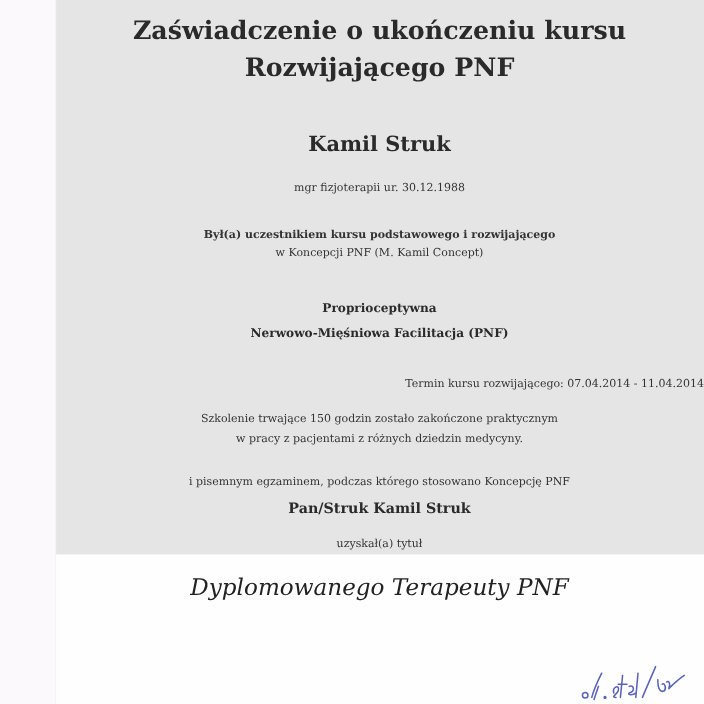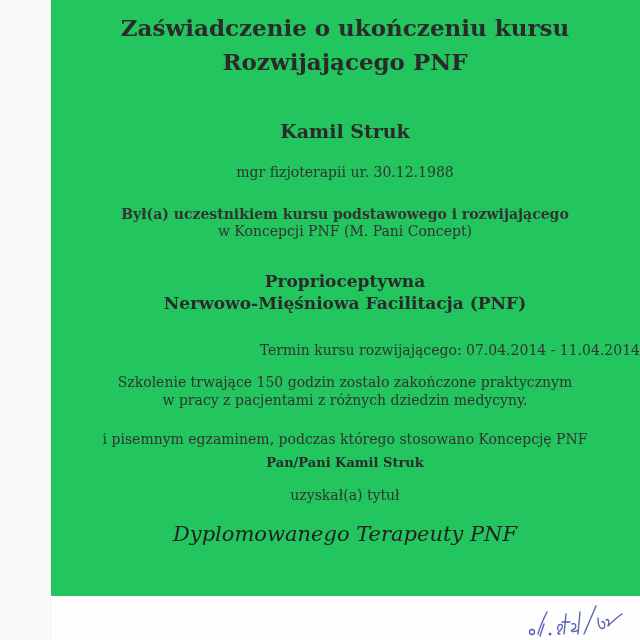--- a/index.html
+++ b/index.html
@@ -6,22 +6,22 @@
       margin: 0;
       padding: 0;
       width: 640px;
       height: 640px;
       overflow: hidden;
       background: #fefefe;
     }
     .page {
       position: relative;
       width: 640px;
-      height: 596px;
-      background: #22c55e;
+      height: 504px;
+      background: #e5e5e5;
       color: #262626;
       font-family: "DejaVu Serif", "Liberation Serif", serif;
     }
     .left-strip {
       position: absolute;
       left: 0; top: 0;
       width: 50px; height: 640px;
       background: #fbf9fc;
       border-right: 1px solid #f4f2f5;
     }
@@ -47,28 +47,28 @@
       letter-spacing: 0px;
     }
     .name {
       font-family: "DejaVu Serif", serif;
       font-weight: bold;
       font-size: 19px;
       color: #2a2a2a;
     }
     .body {
       font-family: "DejaVu Serif", serif;
-      font-size: 14px;
+      font-size: 10px;
       color: #333;
       line-height: 16px;
     }
     .subhead {
       font-family: "DejaVu Serif", serif;
       font-weight: bold;
-      font-size: 17px;
+      font-size: 11px;
       color: #2a2a2a;
       line-height: 22px;
     }
     .pan {
       font-family: "DejaVu Serif", serif;
       font-weight: bold;
       font-size: 13px;
       color: #2a2a2a;
     }
     .diploma {
@@ -93,32 +93,32 @@
   <div class="left-strip"></div>
 
   <div class="content">
     <div class="line title" style="top:14px;">Zaświadczenie o ukończeniu kursu</div>
     <div class="line title" style="top:48px;">Rozwijającego PNF</div>
 
     <div class="line name" style="top:120px;">Kamil Struk</div>
     <div class="line body" style="top:164px;">mgr fizjoterapii ur. 30.12.1988</div>
 
     <div class="line body" style="top:206px;font-weight:bold;">Był(a) uczestnikiem kursu podstawowego i rozwijającego</div>
-    <div class="line body" style="top:223px;">w Koncepcji PNF (M. Pani Concept)</div>
+    <div class="line body" style="top:223px;">w Koncepcji PNF (M. Kamil Concept)</div>
 
     <div class="line subhead" style="top:270px;">Proprioceptywna</div>
     <div class="line subhead" style="top:292px;">Nerwowo-Mięśniowa Facilitacja (PNF)</div>
 
     <div class="line body" style="top:342px;text-align:right;">Termin kursu rozwijającego: 07.04.2014 - 11.04.2014</div>
 
     <div class="line body" style="top:374px;">Szkolenie trwające 150 godzin zostało zakończone praktycznym</div>
     <div class="line body" style="top:391px;margin-top:40px;">i pisemnym egzaminem, podczas którego stosowano Koncepcję PNF</div>
     <div class="line body" style="top:392px;">w pracy z pacjentami z różnych dziedzin medycyny.</div>
 
-    <div class="line pan" style="top:455px;">Pan/Pani Kamil Struk</div>
+    <div class="line pan" style="top:455px;">Pan/Struk Kamil Struk</div>
     <div class="line body" style="top:487px;">uzyskał(a) tytuł</div>
 
     <div class="line diploma" style="top:522px;">Dyplomowanego Terapeuty PNF</div>
   </div>
 
   <svg class="signature" viewBox="0 0 130 40">
     <g fill="none" stroke="#5a63b8" stroke-width="1.4" stroke-linecap="round" stroke-linejoin="round">
       <circle cx="32" cy="32" r="2.5"></circle>
       <path d="M38 34 C 40 26, 44 18, 47 12 M44 24 L 40 36"></path>
       <circle cx="50" cy="34" r="0.8"></circle>

